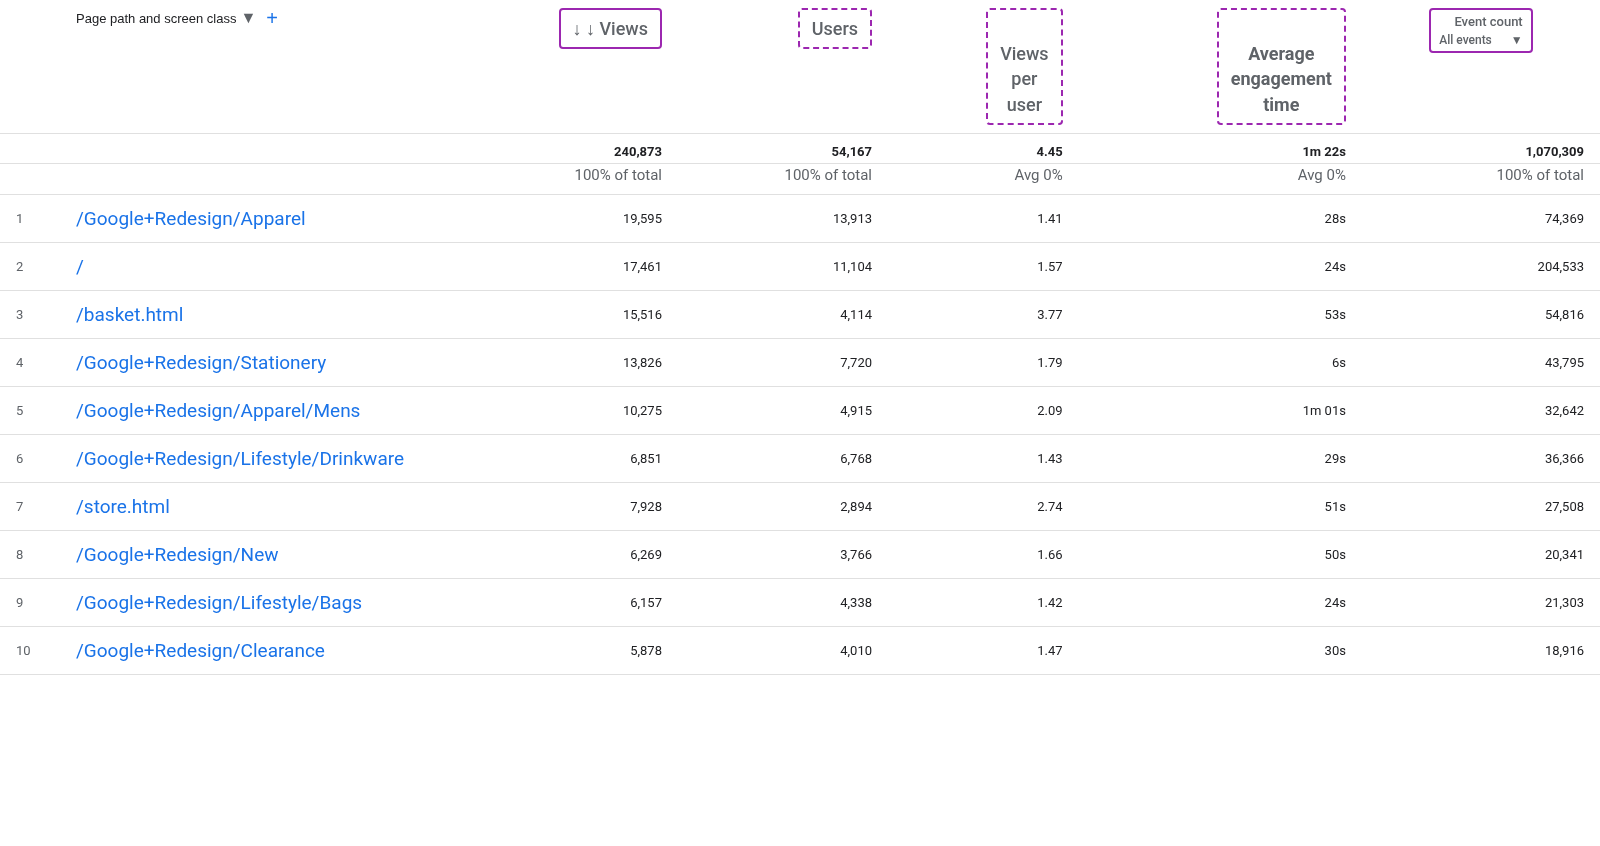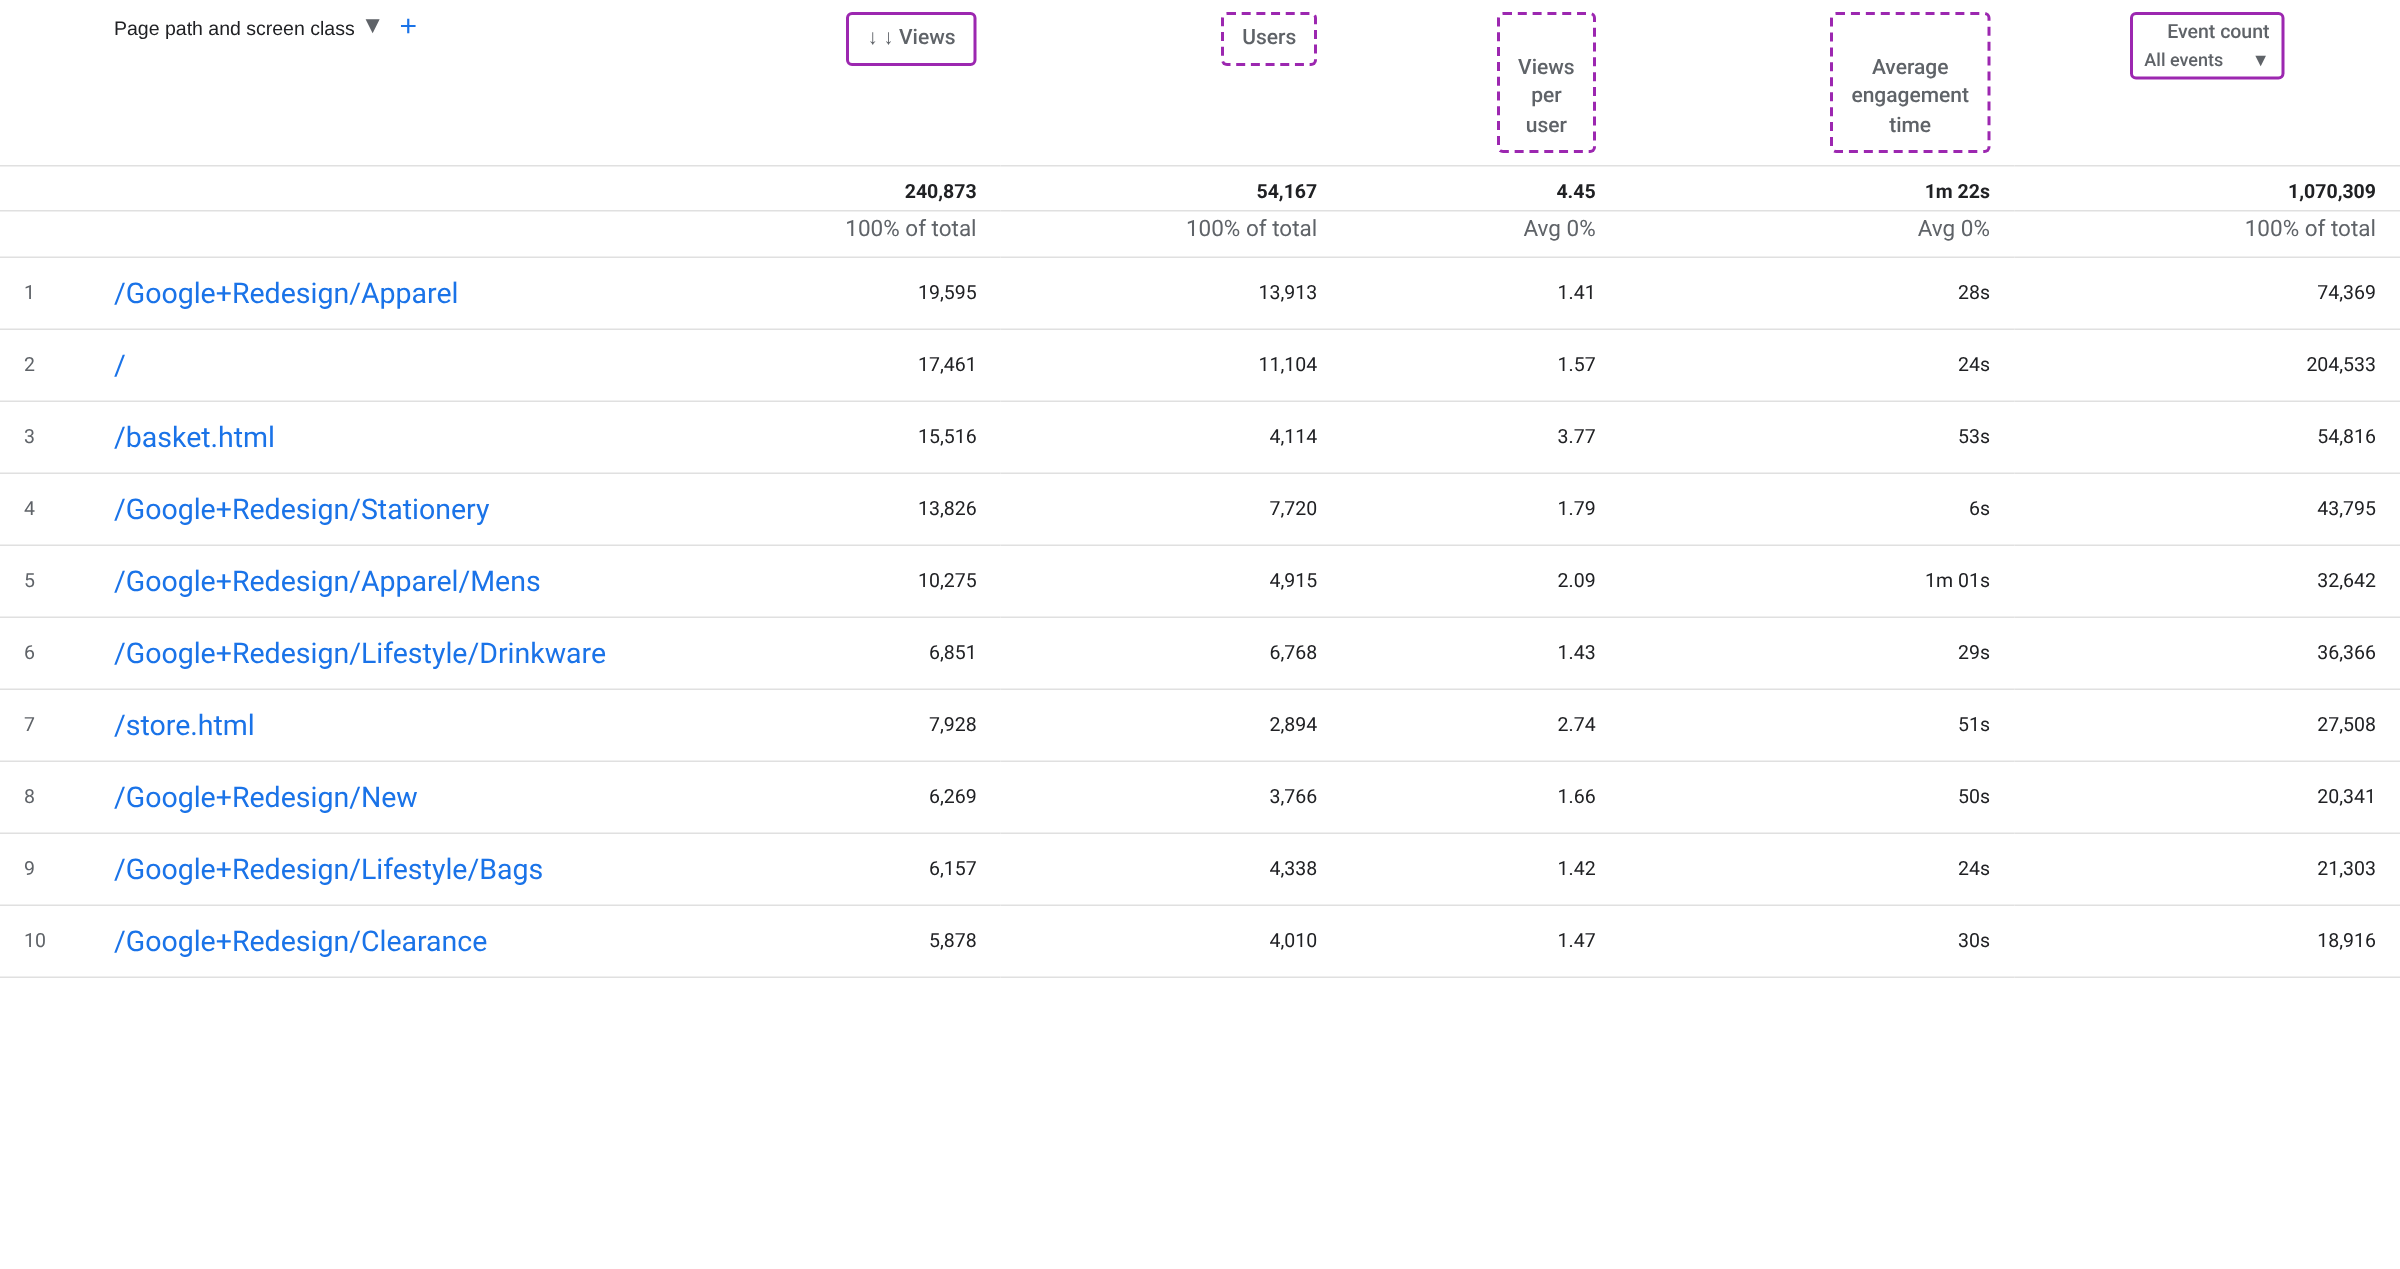--- a/index.html
+++ b/index.html
@@ -45,21 +45,21 @@
       position: relative;
     }
     .col-header-inner {
       display: inline-block;
       border: 2px solid #9c27b0;
       border-style: dashed;
       border-radius: 4px;
       padding: 6px 12px;
       text-align: center;
       color: #5f6368;
-      font-size: 14px;
+      font-size: 18px;
       font-weight: 500;
       line-height: 1.4;
       cursor: pointer;
     }
     .col-header-inner.active {
       border-style: solid;
     }
     .totals-row td {
       font-weight: 700;
       font-size: 14px;
@@ -176,21 +176,21 @@
           </div>
         </th>
         <th class="col-header-cell">
           <div class="col-header-inner" style="white-space:pre-line;">
             <span>Views
 per
 user</span>
           </div>
         </th>
         <th class="col-header-cell">
-          <div class="col-header-inner" style="white-space:pre-line;">
+          <div class="col-header-inner" style="white-space:pre-line;font-weight:bold;">
             <span>Average
 engagement
 time</span>
           </div>
         </th>
         <th class="col-header-cell event-count-header">
           <div class="event-count-inner">
             <div>Event count</div>
             <div class="event-dropdown">
               <span>All events</span>

